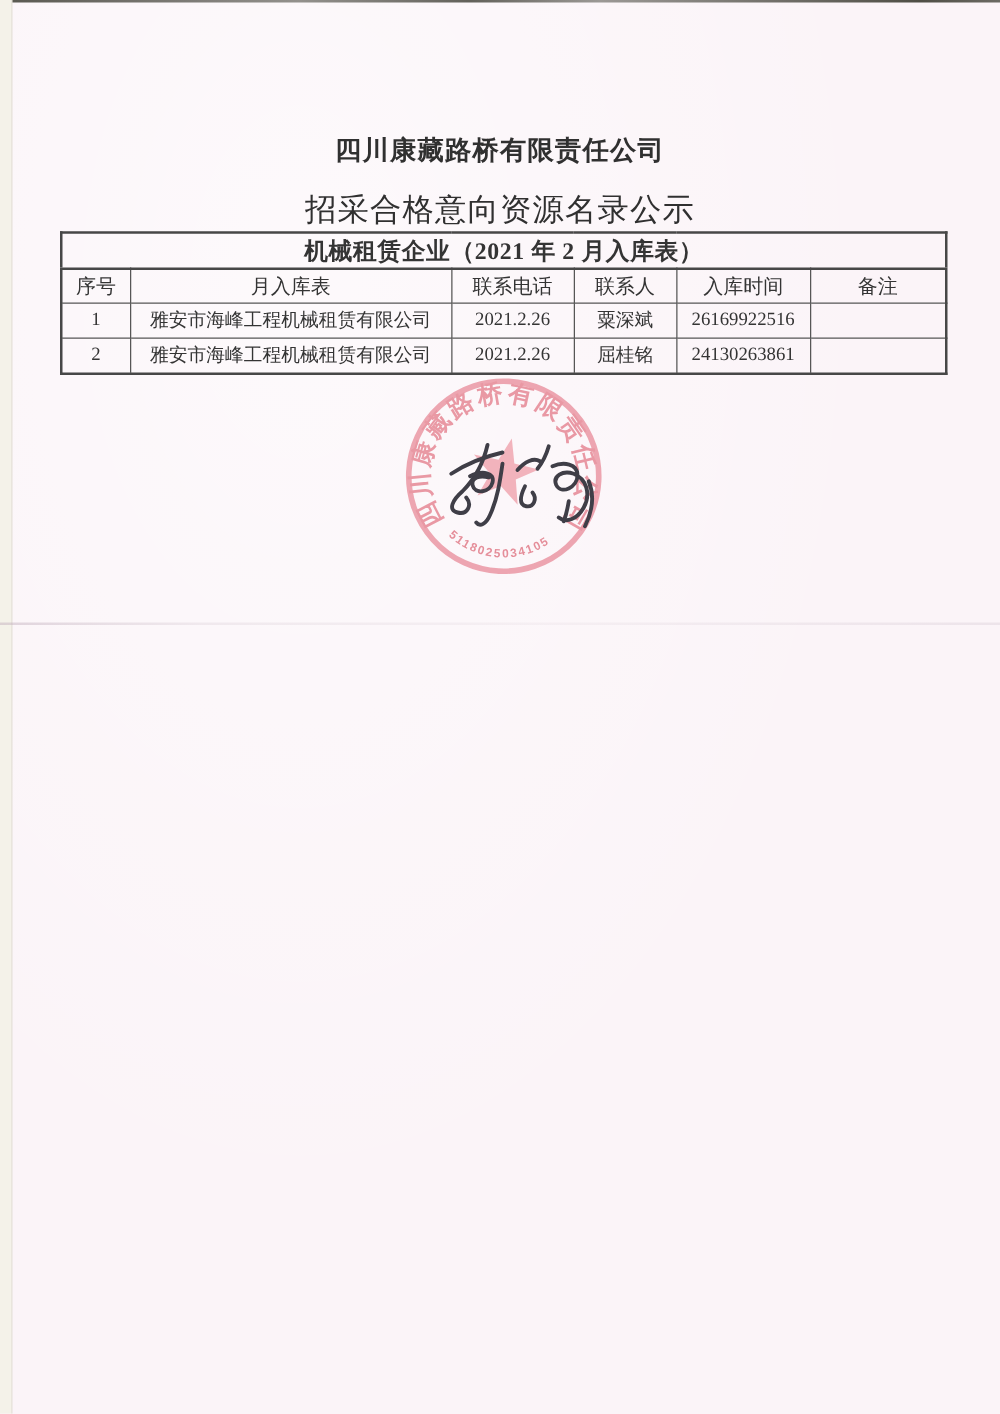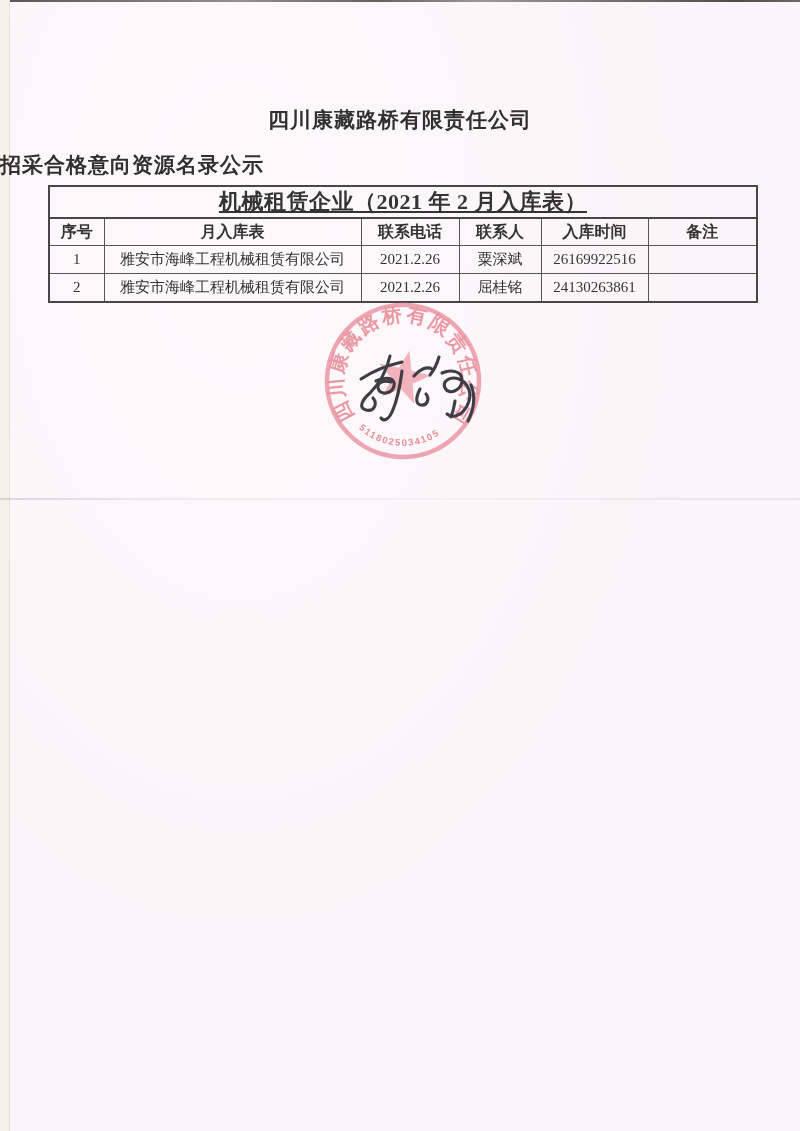--- a/index.html
+++ b/index.html
@@ -36,42 +36,42 @@
       rgba(210,195,205,0.15) 55%, rgba(200,185,198,0.28) 100%);
   }
   
   .doc-title {
     position: absolute; top: 106px; left: 0; width: 800px;
     text-align: center; font-size: 21px; font-weight: 700;
     letter-spacing: 1px; color: #303030;
   }
   .doc-subtitle {
     position: absolute; top: 151px; left: 0; width: 800px;
-    font-size: 21px; font-weight: 700;
+    text-align: center; font-size: 25px; font-weight: 400;
     letter-spacing: 1px; color: #303030;
   }
   
   table.roster {
     position: absolute; top: 185px; left: 48px;
     width: 708px; border-collapse: collapse; table-layout: fixed;
     border: 2px solid #474747;
   }
   table.roster td, table.roster th {
     border: 1px solid #565656;
     padding: 0 2px;
     text-align: center; vertical-align: middle;
     color: #343434;
     font-size: 15px;
     overflow: hidden; white-space: nowrap;
   }
   tr.caption-row td {
-    height: 27px; font-size: 22px; font-weight: 700;
-    letter-spacing: 0.5px; border-bottom: 2px solid #474747; text-decoration: underline;
+    height: 27px; font-size: 19px; font-weight: 700;
+    letter-spacing: 0.5px; border-bottom: 2px solid #474747;
   }
-  tr.header-row th { height: 26px; font-size: 16px; font-weight: 700; }
+  tr.header-row th { height: 26px; font-size: 16px; font-weight: 400; }
   tr.data-row td { height: 27px; }
   td.cell-company { text-align: left; padding-left: 30px; font-size: 16px; }
   
   .sign-label {
     position: absolute; top: 376px; left: 118px;
     font-size: 20px; font-weight: 700; letter-spacing: 0.5px; color: #2f2f2f;
     white-space: nowrap;
   }
   .seal-svg {
     position: absolute; top: 296px; left: 318px;

